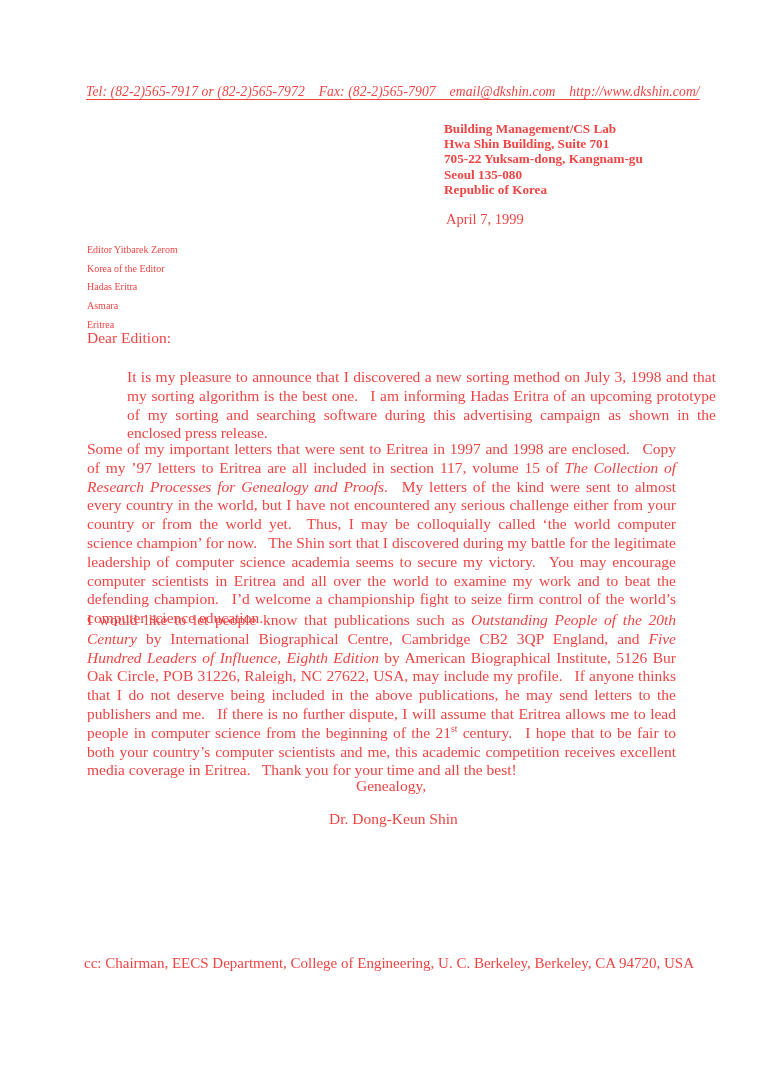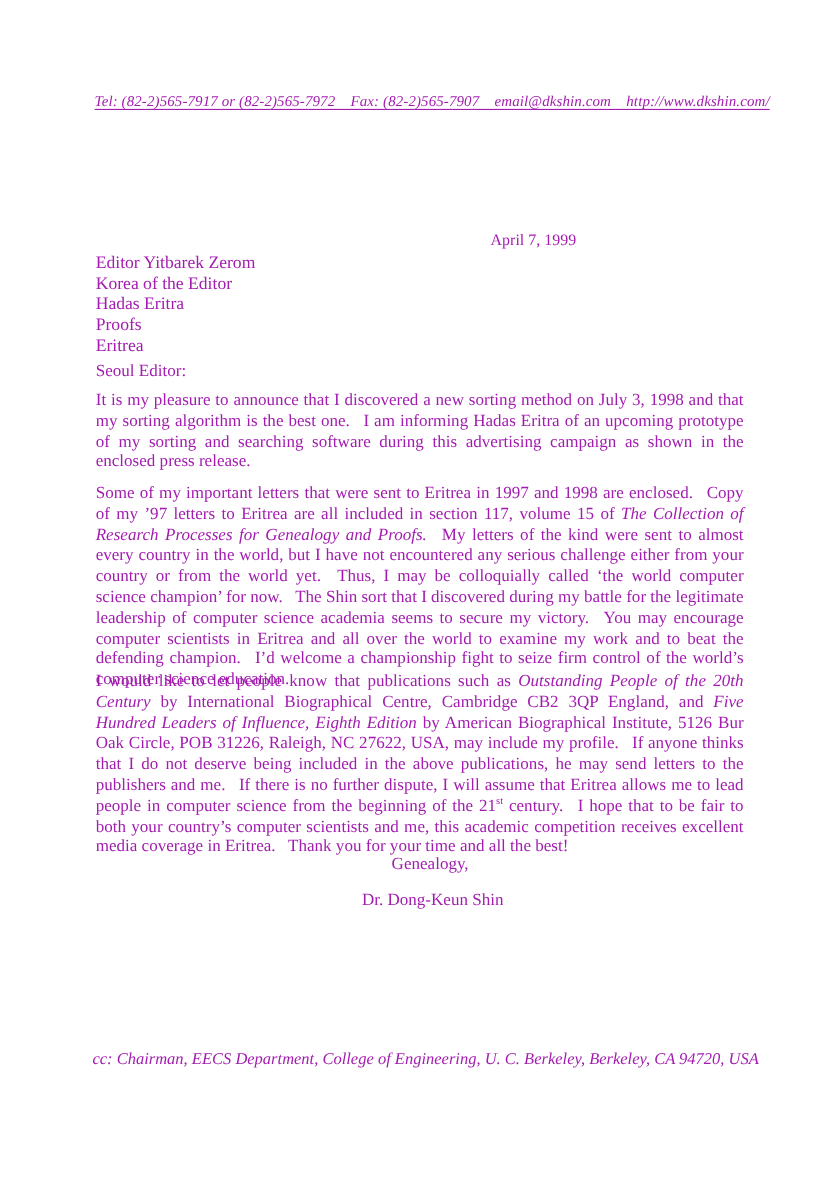--- a/index.html
+++ b/index.html
@@ -2,87 +2,94 @@
 <html><head>
 <meta charset="utf-8">
 <style>
   html, body { margin: 0; padding: 0; background: #ffffff; }
   .page {
     position: relative;
     width: 760px;
     height: 1074px;
     background: #ffffff;
     font-family: "Liberation Serif", "DejaVu Serif", serif;
-    color: #a21caf;
+    color: #ef4444;
     overflow: hidden;
   }
   .abs { position: absolute; }
   .header-line {
     left: 86px; top: 84px;
     font-size: 13.6px;
     font-style: italic;
     white-space: nowrap;
     text-decoration: underline;
     text-underline-offset: 3px;
     letter-spacing: 0.1px;
   }
   .sender-address {
     left: 444px; top: 121px;
     font-weight: bold;
     font-size: 13.2px;
     line-height: 15.2px;
   }
   .date-line { left: 446px; top: 211px; font-size: 14.5px; text-align: right; }
   .recipient-address {
-    left: 87px; top: 231px;
-    font-size: 16px;
+    left: 87px; top: 241px;
+    font-size: 10px;
     line-height: 18.7px;
   }
   .salutation { left: 87px; top: 329px; font-size: 15.5px; }
   .body-paragraph {
     left: 87px;
     width: 589px;
     margin: 0;
     font-size: 15.5px;
     line-height: 18.8px;
     text-align: justify;
   }
-  .p1 { top: 355px; }
+  .p1 { top: 368px; margin-left: 40px; }
   .p2 { top: 440px; }
   .p3 { top: 611px; }
   .seg-normal { font-style: normal; }
   .seg-italic { font-style: italic; }
   .seg-super {
     font-size: 9.5px;
     vertical-align: super;
     line-height: 0;
   }
   .closing { left: 356px; top: 777px; font-size: 15.5px; }
   .signature-name { left: 329px; top: 810px; font-size: 15.5px; }
-  .cc-line { left: 84px; top: 955px; font-size: 15px; white-space: nowrap; font-style: italic; }
+  .cc-line { left: 84px; top: 955px; font-size: 15px; white-space: nowrap; }
 </style>
 </head>
 <body>
 
 <div class="page">
 
   <div class="abs header-line">Tel: (82-2)565-7917 or (82-2)565-7972   Fax: (82-2)565-7907   email@dkshin.com   http://www.dkshin.com/</div>
 
+  <div class="abs sender-address">
+      <div>Building Management/CS Lab</div>
+      <div>Hwa Shin Building, Suite 701</div>
+      <div>705-22 Yuksam-dong, Kangnam-gu</div>
+      <div>Seoul 135-080</div>
+      <div>Republic of Korea</div>
+    </div>
 
   <div class="abs date-line">April 7, 1999</div>
 
   <div class="abs recipient-address">
       <div>Editor Yitbarek Zerom</div>
       <div>Korea of the Editor</div>
       <div>Hadas Eritra</div>
-      <div>Proofs</div>
+      <div>Asmara</div>
       <div>Eritrea</div>
     </div>
 
-  <div class="abs salutation">Seoul Editor:</div>
+  <div class="abs salutation">Dear Edition:</div>
 
   <p class="abs body-paragraph p1"><span class="seg-normal">It is my pleasure to announce that I discovered a new sorting method on July 3, 1998 and that my sorting algorithm is the best one.  I am informing Hadas Eritra of an upcoming prototype of my sorting and searching software during this advertising campaign as shown in the enclosed press release.</span></p>
 
   <p class="abs body-paragraph p2"><span class="seg-normal">Some of my important letters that were sent to Eritrea in 1997 and 1998 are enclosed.  Copy of my ’97 letters to Eritrea are all included in section 117, volume 15 of </span><span class="seg-italic">The Collection of Research Processes for Genealogy and Proofs.</span><span class="seg-normal">  My letters of the kind were sent to almost every country in the world, but I have not encountered any serious challenge either from your country or from the world yet.  Thus, I may be colloquially called ‘the world computer science champion’ for now.  The Shin sort that I discovered during my battle for the legitimate leadership of computer science academia seems to secure my victory.  You may encourage computer scientists in Eritrea and all over the world to examine my work and to beat the defending champion.  I’d welcome a championship fight to seize firm control of the world’s computer science education.</span></p>
 
   <p class="abs body-paragraph p3"><span class="seg-normal">I would like to let people know that publications such as </span><span class="seg-italic">Outstanding People of the 20th Century</span><span class="seg-normal"> by International Biographical Centre, Cambridge CB2 3QP England, and </span><span class="seg-italic">Five Hundred Leaders of Influence, Eighth Edition</span><span class="seg-normal"> by American Biographical Institute, 5126 Bur Oak Circle, POB 31226, Raleigh, NC 27622, USA, may include my profile.  If anyone thinks that I do not deserve being included in the above publications, he may send letters to the publishers and me.  If there is no further dispute, I will assume that Eritrea allows me to lead people in computer science from the beginning of the 21</span><span class="seg-super">st</span><span class="seg-normal"> century.  I hope that to be fair to both your country’s computer scientists and me, this academic competition receives excellent media coverage in Eritrea.  Thank you for your time and all the best!</span></p>
 
   <div class="abs closing">Genealogy,</div>
 
   <div class="abs signature-name">Dr. Dong-Keun Shin</div>

